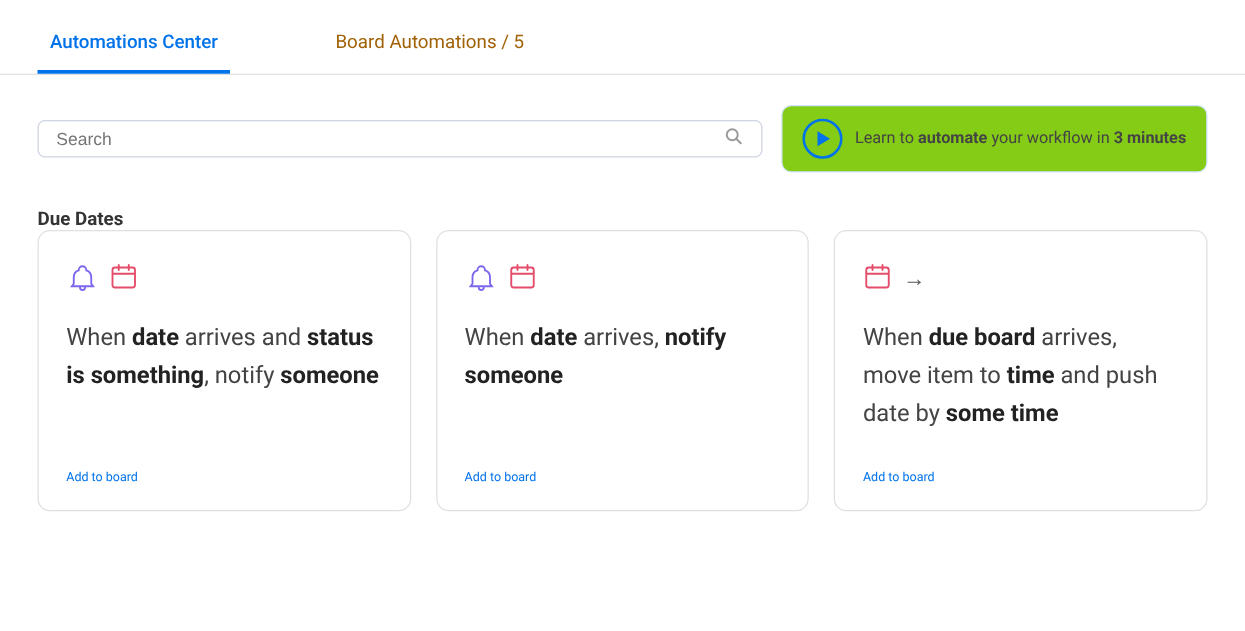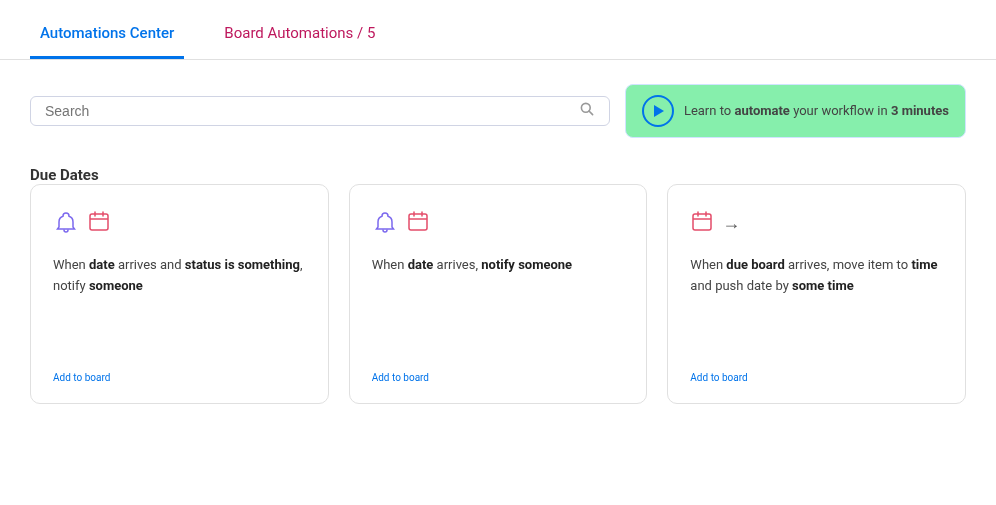--- a/index.html
+++ b/index.html
@@ -11,26 +11,27 @@
       min-height: 505px;
     }
 
     
     .tabs-bar {
       display: flex;
       align-items: flex-end;
       border-bottom: 1px solid #e0e0e0;
       padding: 0 30px;
       height: 60px;
+      gap: 44px;
     }
     .tab {
       padding: 0 10px 14px 10px;
       margin-right: 30px;
       font-size: 15px;
-      color: #be185d;
+      color: #a16207;
       cursor: pointer;
       border-bottom: 3px solid transparent;
       white-space: nowrap;
     }
     .tab.active {
       color: #0073ea;
       border-bottom: 3px solid #0073ea;
       font-weight: 500;
     }
 
@@ -65,21 +66,21 @@
     }
     .search-icon {
       color: #999;
       font-size: 16px;
     }
 
     .video-banner {
       display: flex;
       align-items: center;
       gap: 10px;
-      background: #86efac;
+      background: #84cc16;
       border: 1px solid #d0e4ff;
       border-radius: 8px;
       padding: 10px 16px;
       font-size: 13px;
       color: #444;
       cursor: pointer;
       min-width: 210px;
     }
     .play-btn {
       width: 32px;
@@ -155,21 +156,21 @@
     }
 
     
     .icon-arrow {
       font-size: 18px;
       color: #555;
       font-weight: 400;
     }
 
     .card-text {
-      font-size: 13px;
+      font-size: 19px;
       line-height: 1.6;
       color: #444;
       flex: 1;
       margin-bottom: 20px;
     }
     .card-text strong {
       font-weight: 700;
       color: #222;
     }
 

